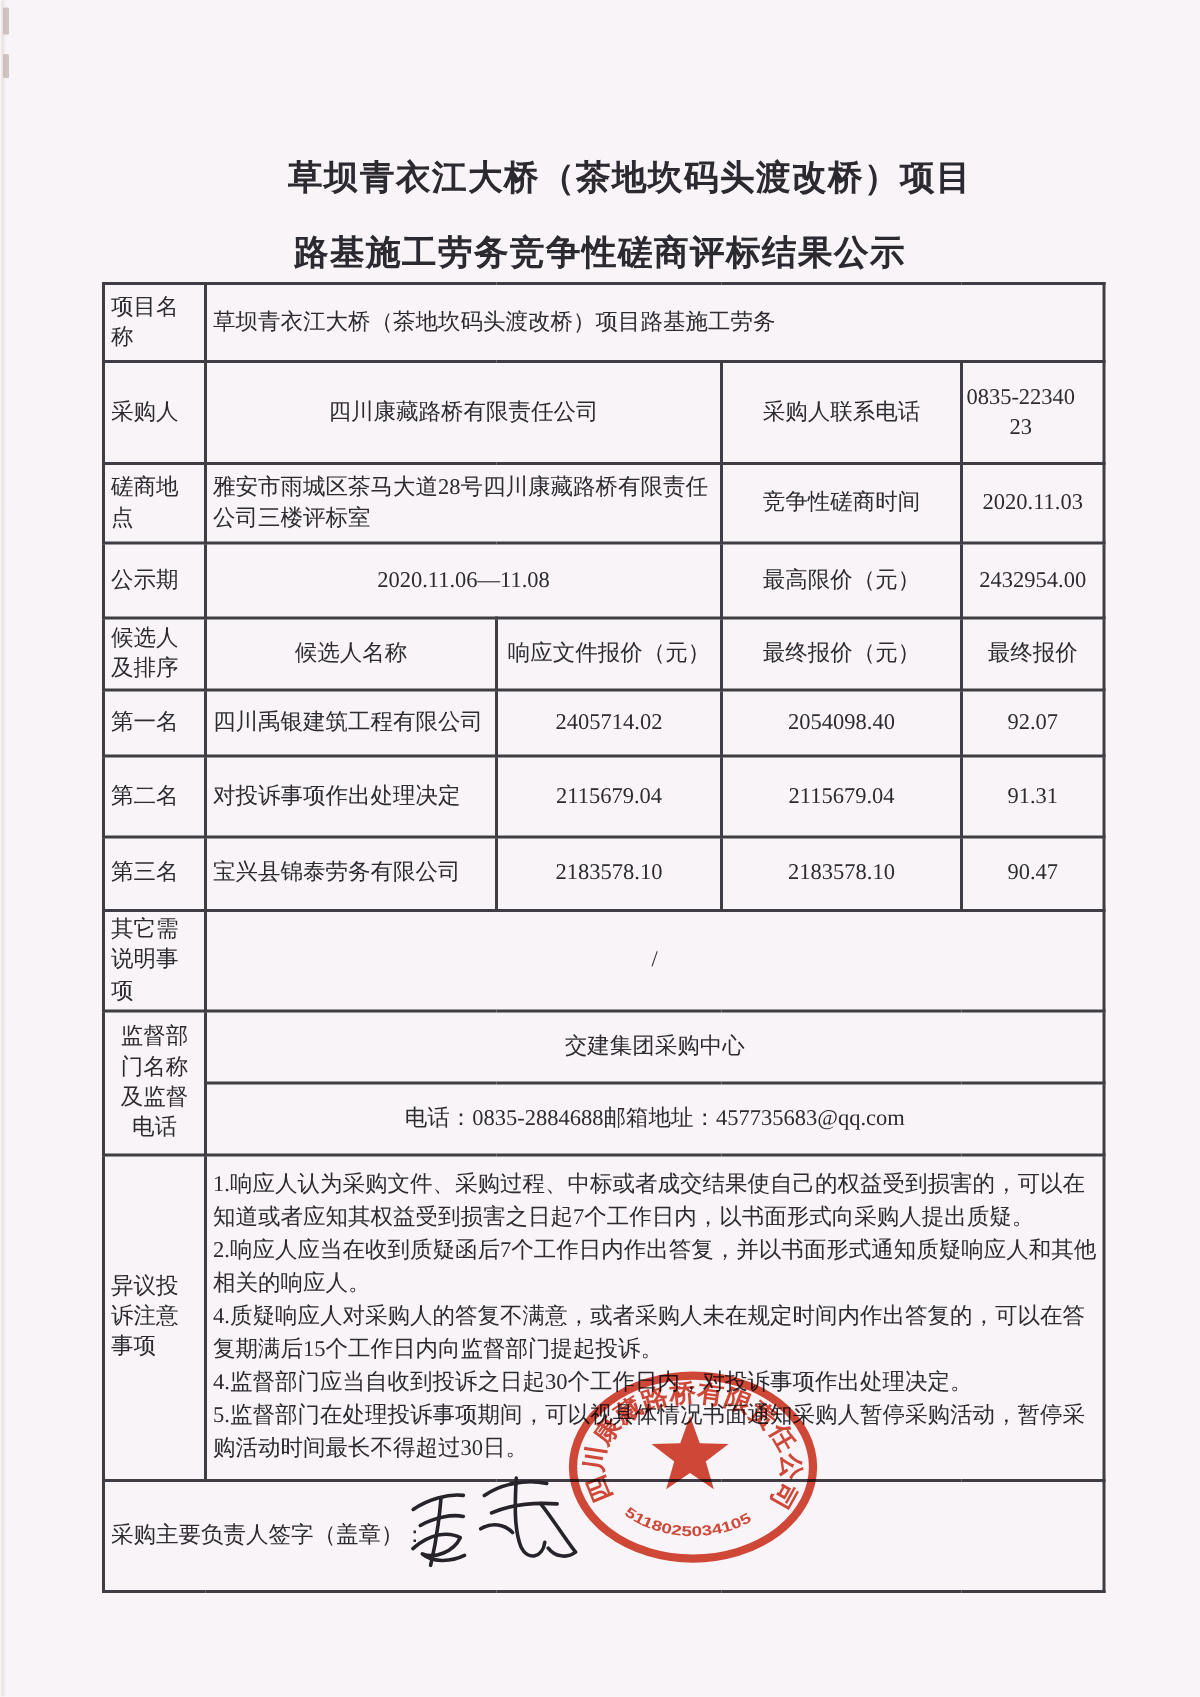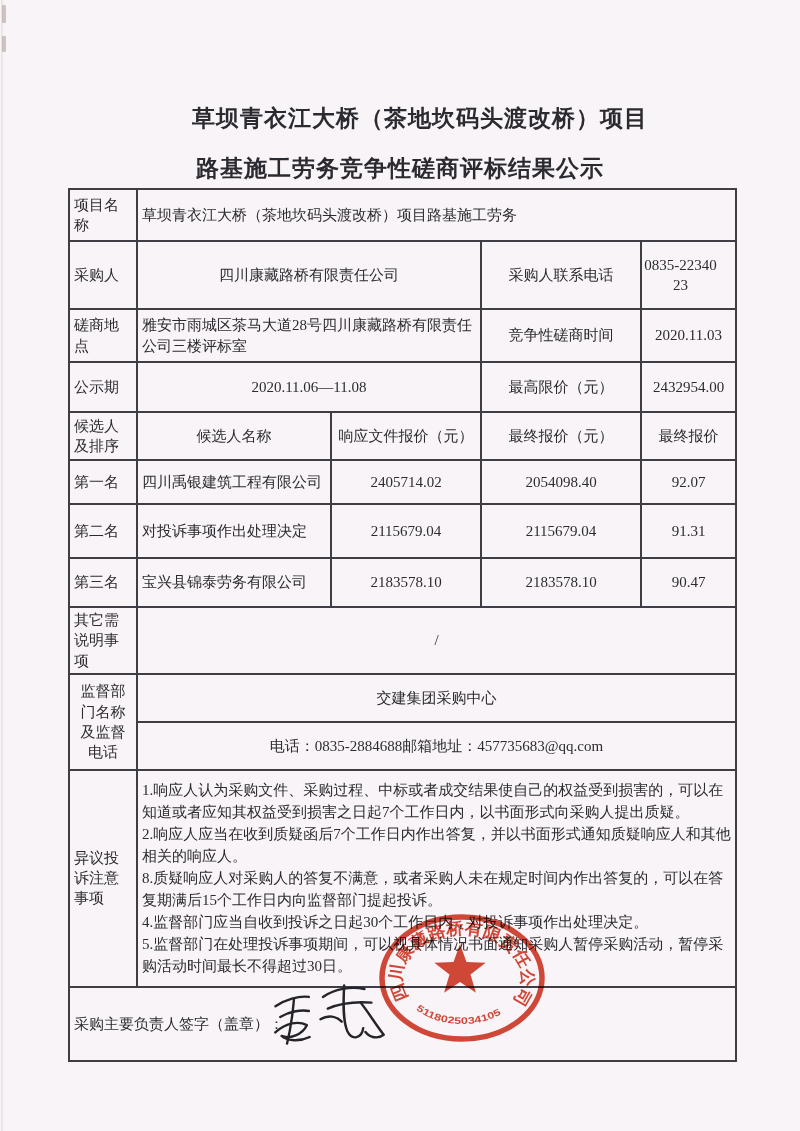--- a/index.html
+++ b/index.html
@@ -162,21 +162,21 @@
       <td class="ctr" colspan="4">交建集团采购中心</td>
     </tr>
     <tr class="r10b">
       <td class="ctr" colspan="4">电话：0835-2884688邮箱地址：457735683@qq.com</td>
     </tr>
     <tr class="r11">
       <td class="lbl">异议投诉注意事项</td>
       <td class="notice-cell" colspan="4">
         <div class="notice-line">1.响应人认为采购文件、采购过程、中标或者成交结果使自己的权益受到损害的，可以在知道或者应知其权益受到损害之日起7个工作日内，以书面形式向采购人提出质疑。</div>
         <div class="notice-line">2.响应人应当在收到质疑函后7个工作日内作出答复，并以书面形式通知质疑响应人和其他相关的响应人。</div>
-        <div class="notice-line">8.质疑响应人对采购人的答复不满意，或者采购人未在规定时间内作出答复的，可以在答复期满后15个工作日内向监督部门提起投诉。</div>
+        <div class="notice-line">4.质疑响应人对采购人的答复不满意，或者采购人未在规定时间内作出答复的，可以在答复期满后15个工作日内向监督部门提起投诉。</div>
         <div class="notice-line">4.监督部门应当自收到投诉之日起30个工作日内，对投诉事项作出处理决定。</div>
         <div class="notice-line">5.监督部门在处理投诉事项期间，可以视具体情况书面通知采购人暂停采购活动，暂停采购活动时间最长不得超过30日。</div>
       </td>
     </tr>
     <tr class="r12">
       <td class="sign-cell" colspan="5">采购主要负责人签字（盖章）：</td>
     </tr>
   </tbody>
 </table>
 

